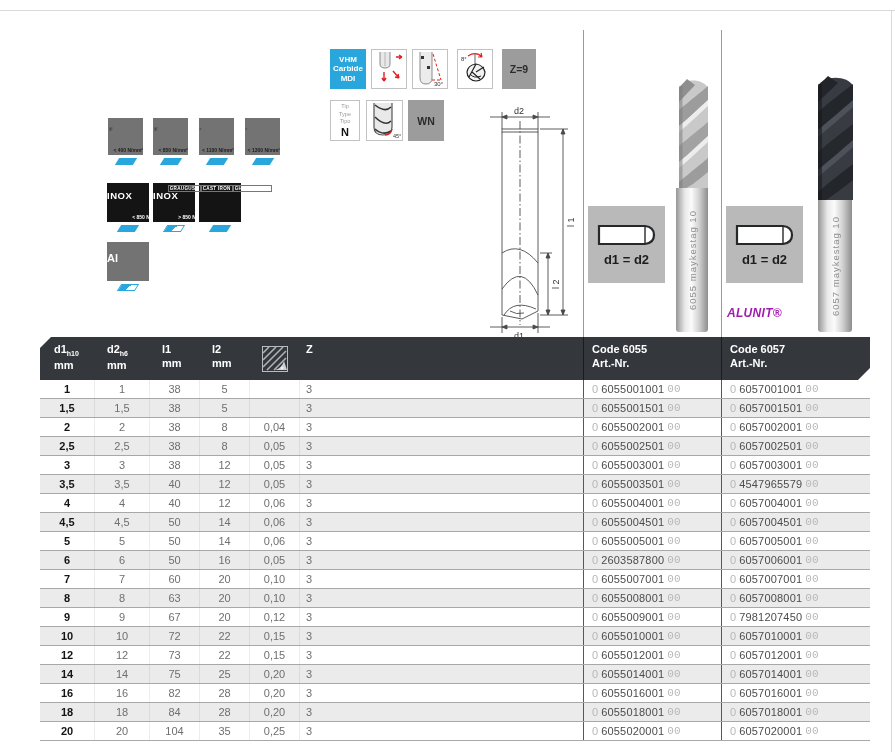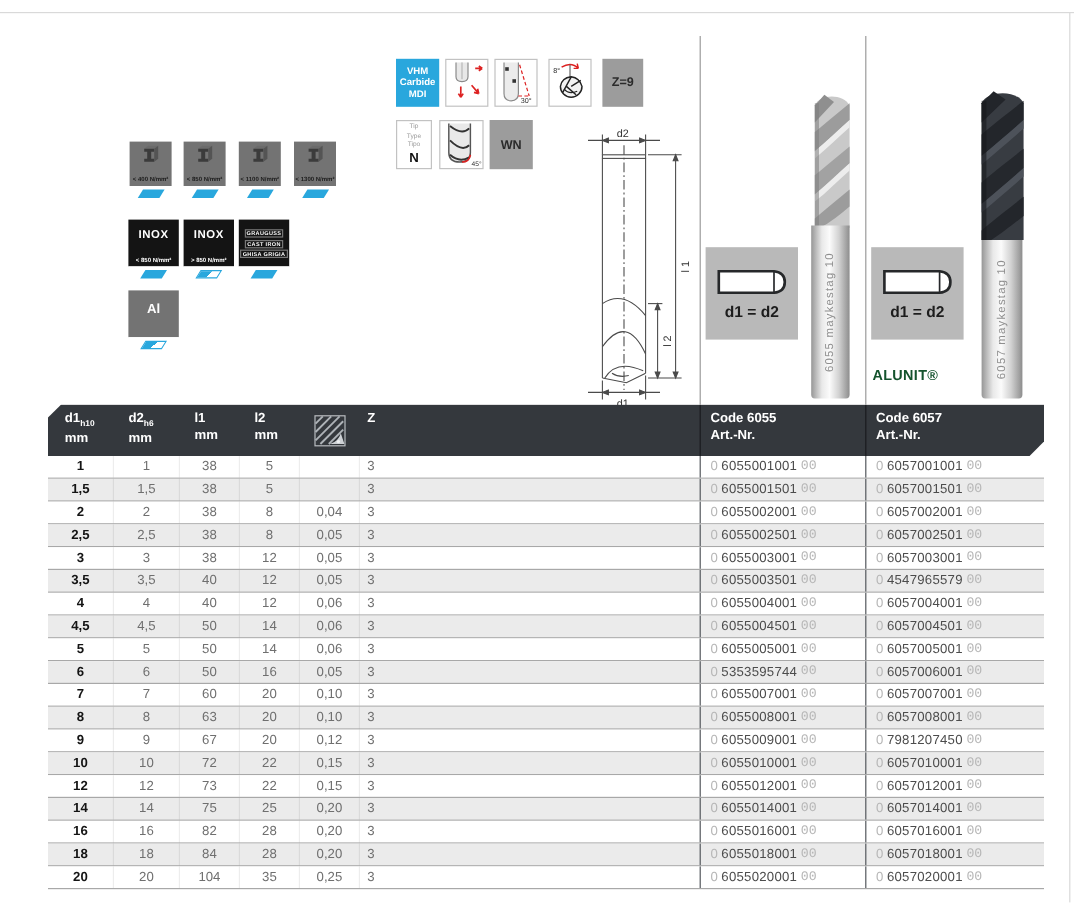--- a/index.html
+++ b/index.html
@@ -4,21 +4,21 @@
 <style>
   html,body { margin:0; padding:0; background:#fff; }
   .page { position:relative; width:895px; height:753px; background:#fff; overflow:hidden;
           font-family:"Liberation Sans", sans-serif; }
   .hairline-top { position:absolute; left:0; top:10px; width:895px; height:1px; background:#d9d9d9; }
   .hairline-right { position:absolute; left:891px; top:10px; width:1px; height:742px; background:#d9d9d9; }
   .vdiv { position:absolute; top:30px; width:1px; height:307px; background:#9b9b9b; }
 
   
   .tile { position:absolute; box-sizing:border-box; }
-  .tile-top { width:100%; display:flex; flex-direction:column; align-items:center; justify-content:flex-start; box-sizing:border-box; }
+  .tile-top { width:100%; display:flex; flex-direction:row; align-items:flex-start; justify-content:flex-start; box-sizing:border-box; }
   .tile-top.gray { background:#737373; }
   .tile-top.black { background:#141414; }
   .tile-label { font-size:5px; color:#1c1c1c; white-space:nowrap; margin-top:auto; padding-bottom:2px; font-weight:bold; }
   .tile-top.black .tile-label { color:#fff; }
   .tile-strip { width:100%; background:#fff; display:flex; align-items:center; justify-content:center; }
   .para { width:18px; height:7px; transform:skewX(-32deg); background:#29a7dd; }
   .para.half { background:linear-gradient(115deg,#29a7dd 52%,#ffffff 52%); border:1px solid #29a7dd; box-sizing:border-box; }
   .inox-word { color:#fff; font-weight:bold; font-size:9.5px; letter-spacing:0.5px; margin-top:7px; }
   .ci-line { color:#fff; font-size:4.6px; font-weight:bold; letter-spacing:0.3px; border:0.5px solid #777; padding:0 1px; margin-top:1.5px; white-space:nowrap; }
   .al-word { color:#fdfdfd; font-size:11px; font-weight:bold; margin-top:10px; }
@@ -34,21 +34,21 @@
   
   .tech-drawing { position:absolute; left:470px; top:103px; }
 
   
   .tool-head { position:absolute; }
   .tool-shank { position:absolute; background:linear-gradient(90deg,#969696,#e9e9e9 28%,#fbfbfb 48%,#d2d2d2 72%,#8d8d8d); border-radius:0 0 3px 3px; }
   .shank-text { position:absolute; left:0; top:0; width:100%; height:100%; display:flex; align-items:center; justify-content:center;
                 writing-mode:vertical-rl; transform:rotate(180deg); font-size:9.5px; color:#8f8f8f; letter-spacing:1px; white-space:nowrap; }
   .shank-box { position:absolute; width:77px; height:77px; background:#b9b9b9; display:flex; flex-direction:column; align-items:center; justify-content:center; }
   .shank-box-label { font-size:13px; font-weight:bold; color:#1d1d1d; margin-top:4px; }
-  .brand { position:absolute; color:#14532d; font-weight:bold; font-size:12px; letter-spacing:0.3px; }
+  .brand { position:absolute; color:#a21caf; font-weight:bold; font-size:12px; letter-spacing:0.3px;font-style:italic; }
 
   
   .thead { position:absolute; left:40px; top:337px; width:830px; height:43px; background:#34383d; box-sizing:border-box;
            clip-path:polygon(11px 0, 100% 0, 100% calc(100% - 12px), calc(100% - 12px) 100%, 0 100%, 0 11px);
            display:flex; align-items:stretch; color:#fff; }
   .hc { box-sizing:border-box; padding-top:5px; font-size:11px; font-weight:bold; line-height:1.3; }
   .hc sub { font-size:7px; }
   .hc.c1 { width:55px; padding-left:14px; }
   .hc.c2 { width:55px; padding-left:12px; }
   .hc.c3 { width:50px; padding-left:12px; }
@@ -542,21 +542,21 @@
       <div class="trow stripe">
         <div class="c c-d1">6</div>
         <div class="c c-d2">6</div>
         <div class="c c-l1">50</div>
         <div class="c c-l2">16</div>
         <div class="c c-r">0,05</div>
         <div class="c c-z">3</div>
         <div class="c c-sp"></div>
         <div class="c c-code1">
           <span class="artpre">0</span>
-          <span class="artnum">5353595744</span>
+          <span class="artnum">2603587800</span>
           <span class="artsuf">00</span>
         </div>
         <div class="c c-code2">
           <span class="artpre">0</span>
           <span class="artnum">6057006001</span>
           <span class="artsuf">00</span>
         </div>
       </div>
       <div class="trow">
         <div class="c c-d1">7</div>

